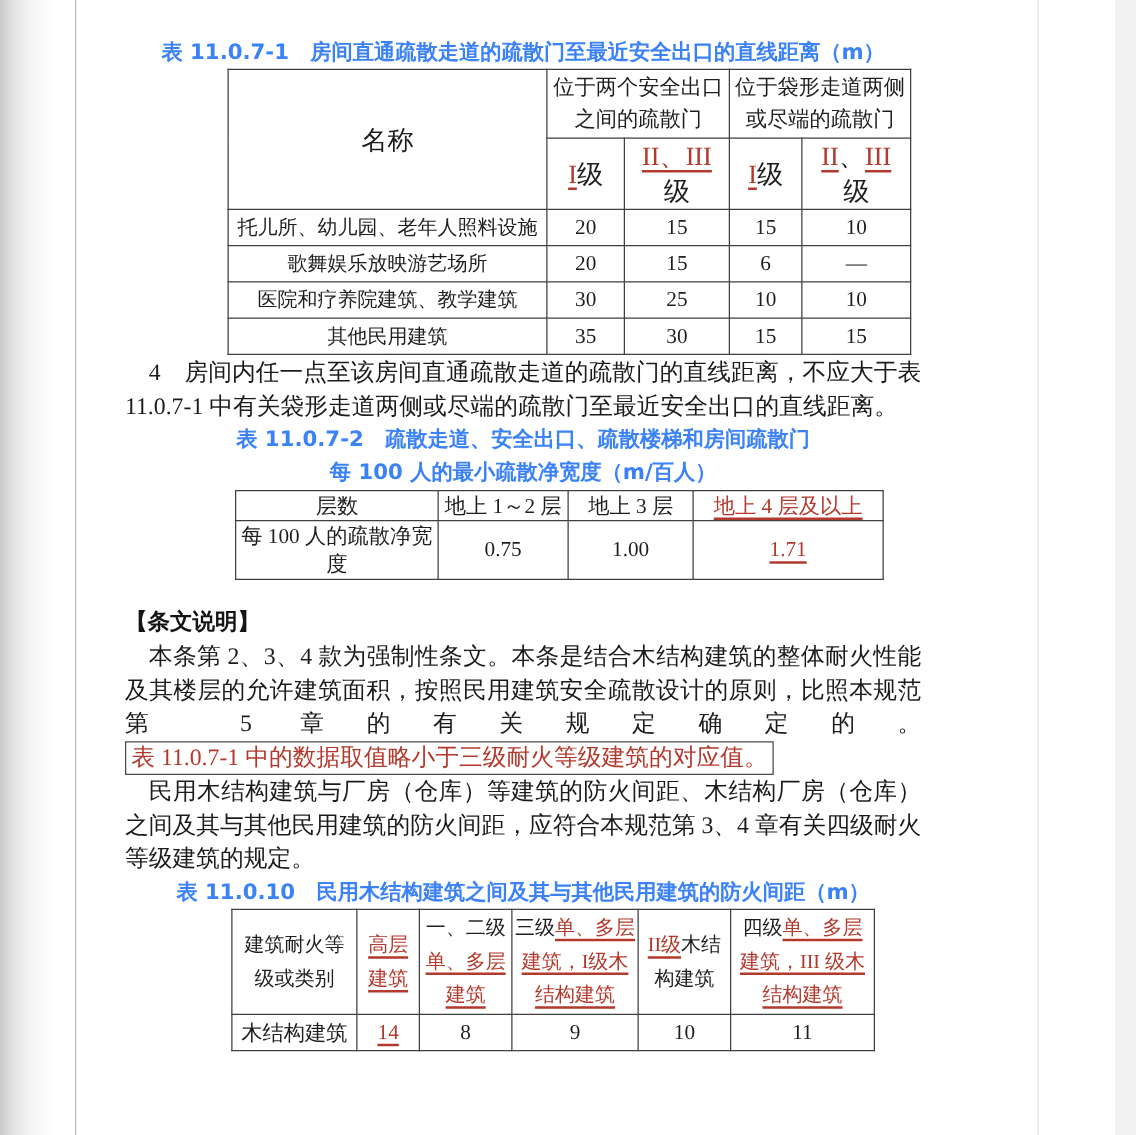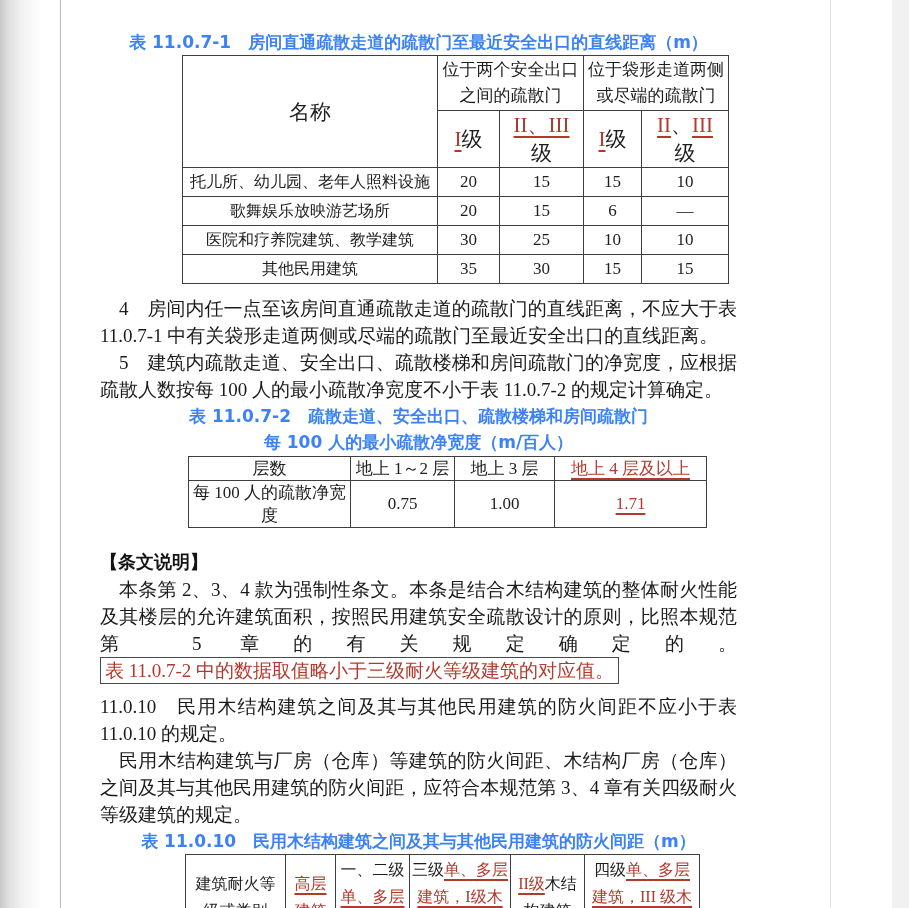--- a/index.html
+++ b/index.html
@@ -29,21 +29,21 @@
     font-family:"DejaVu Sans","Liberation Sans",sans-serif;
     font-weight:bold;font-size:17px;line-height:26px;text-align:center;color:#3b82f6;
   }
   .tbl-title.first{padding-top:29px;}
 
   .body{
     margin:0;font-size:19px;line-height:27px;text-align:justify;
     text-justify:inter-ideograph;color:#1b1b1b;
   }
   .indent{text-indent:1em;}
-  .mt-para{margin-top:11px;}
+  .mt-para{margin-top:1px;}
   .mt-clause{margin-top:9px;}
 
   .section-label{
     font-family:"DejaVu Sans","Liberation Sans",sans-serif;
     font-weight:bold;font-size:18px;line-height:27px;margin-top:20px;color:#141414;
   }
 
   table{border-collapse:collapse;table-layout:fixed;background:#fff;}
   td{
     border:1px solid var(--line);text-align:center;vertical-align:middle;
@@ -129,21 +129,20 @@
       <td class="name">其他民用建筑</td>
       <td>35</td>
       <td>30</td>
       <td>15</td>
       <td>15</td>
     </tr>
   </tbody>
     </table>
 
   <p class="body indent mt-para">4　房间内任一点至该房间直通疏散走道的疏散门的直线距离，不应大于表 11.0.7-1 中有关袋形走道两侧或尽端的疏散门至最近安全出口的直线距离。</p>
-  <p class="body indent">5　建筑内疏散走道、安全出口、疏散楼梯和房间疏散门的净宽度，应根据疏散人数按每 100 人的最小疏散净宽度不小于表 11.0.7-2 的规定计算确定。</p>
 
   <div class="tbl-title">表 11.0.7-2　疏散走道、安全出口、疏散楼梯和房间疏散门</div>
   <div class="tbl-title">每 100 人的最小疏散净宽度（m/百人）</div>
 
   <table class="t2">
     <colgroup>
       <col style="width:162px">
         <col style="width:104px">
         <col style="width:100px">
         <col style="width:152px">
@@ -159,23 +158,22 @@
       <td><span>每 100 人的疏散净宽度</span></td>
       <td><span>0.75</span></td>
       <td><span>1.00</span></td>
       <td><span class="red rul">1.71</span></td>
     </tr>
   </tbody>
     </table>
 
   <div class="section-label">【条文说明】</div>
 
-  <p class="body indent" style="margin-top:1px"><span>本条第 2、3、4 款为强制性条文。本条是结合木结构建筑的整体耐火性能及其楼层的允许建筑面积，按照民用建筑安全疏散设计的原则，比照本规范第 5 章的有关规定确定的。</span><span class="boxed">表 11.0.7-2 中的数据取值略小于三级耐火等级建筑的对应值。</span></p>
-
-  <p class="body mt-clause">11.0.10　民用木结构建筑之间及其与其他民用建筑的防火间距不应小于表 11.0.10 的规定。</p>
+  <p class="body indent" style="margin-top:1px"><span>本条第 2、3、4 款为强制性条文。本条是结合木结构建筑的整体耐火性能及其楼层的允许建筑面积，按照民用建筑安全疏散设计的原则，比照本规范第 5 章的有关规定确定的。</span><span class="boxed">表 11.0.7-1 中的数据取值略小于三级耐火等级建筑的对应值。</span></p>
+
   <p class="body indent">民用木结构建筑与厂房（仓库）等建筑的防火间距、木结构厂房（仓库）之间及其与其他民用建筑的防火间距，应符合本规范第 3、4 章有关四级耐火等级建筑的规定。</p>
 
   <div class="tbl-title">表 11.0.10　民用木结构建筑之间及其与其他民用建筑的防火间距（m）</div>
 
   <table class="t3">
     <colgroup>
       <col style="width:100px">
         <col style="width:50px">
         <col style="width:74px">
       <col style="width:101px">

